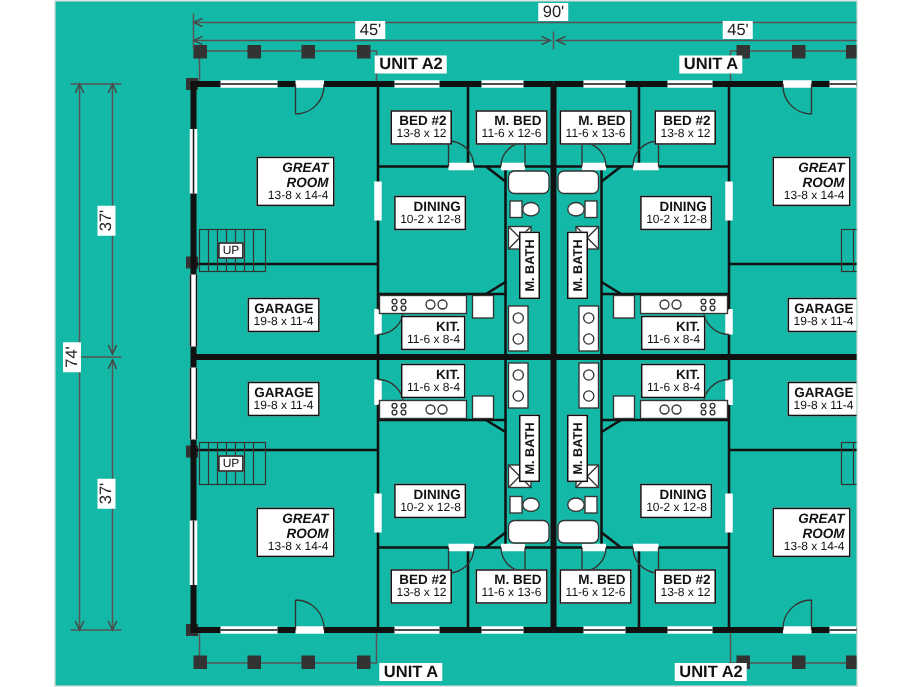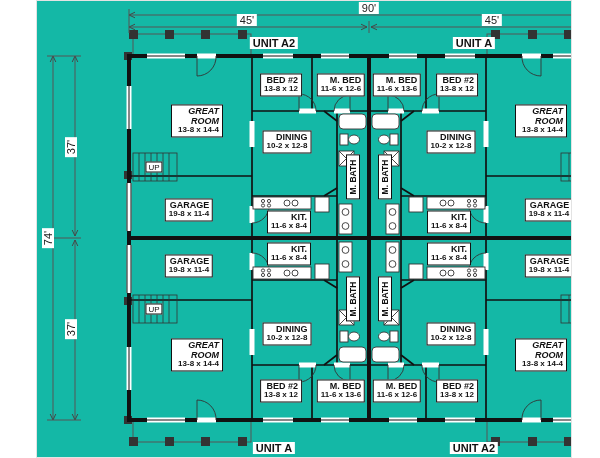--- a/index.html
+++ b/index.html
@@ -8,21 +8,21 @@
     position: relative; width: 536px; height: 458px;
     background: #14b8a6; overflow: hidden; border: 1px solid #e3e3e3; margin-left: 36px;
   }
   .canvas svg { position: absolute; left: 0; top: 0; z-index: 1; }
   .rlabel {
     position: absolute; transform: translate(-50%,-50%);
     background: #fff; border: 1px solid #111; padding: 1px 3px;
     text-align: right; color: #111; white-space: nowrap; z-index: 3;
   }
   .rname { font-weight: 700; font-size: 9px; line-height: 1.12; }
-  .rsize { font-weight: 700; font-size: 8px; line-height: 1.12; }
+  .rsize { font-weight: 400; font-size: 8px; line-height: 1.12; }
   .wrap .rname { white-space: normal; width: 44px; margin: 0 auto; font-style: italic; }
   .vlabel {
     position: absolute; transform: translate(-50%,-50%) rotate(-90deg);
     background: #fff; border: 1px solid #111; padding: 1px 4px;
     font-weight: 700; font-size: 8.5px; color: #111; white-space: nowrap; z-index: 3;
   }
   .uplabel {
     position: absolute; transform: translate(-50%,-50%);
     background: #fff; border: 1px solid #111; padding: 0 2px;
     font-weight: 400; font-size: 8px; color: #111; z-index: 3;

